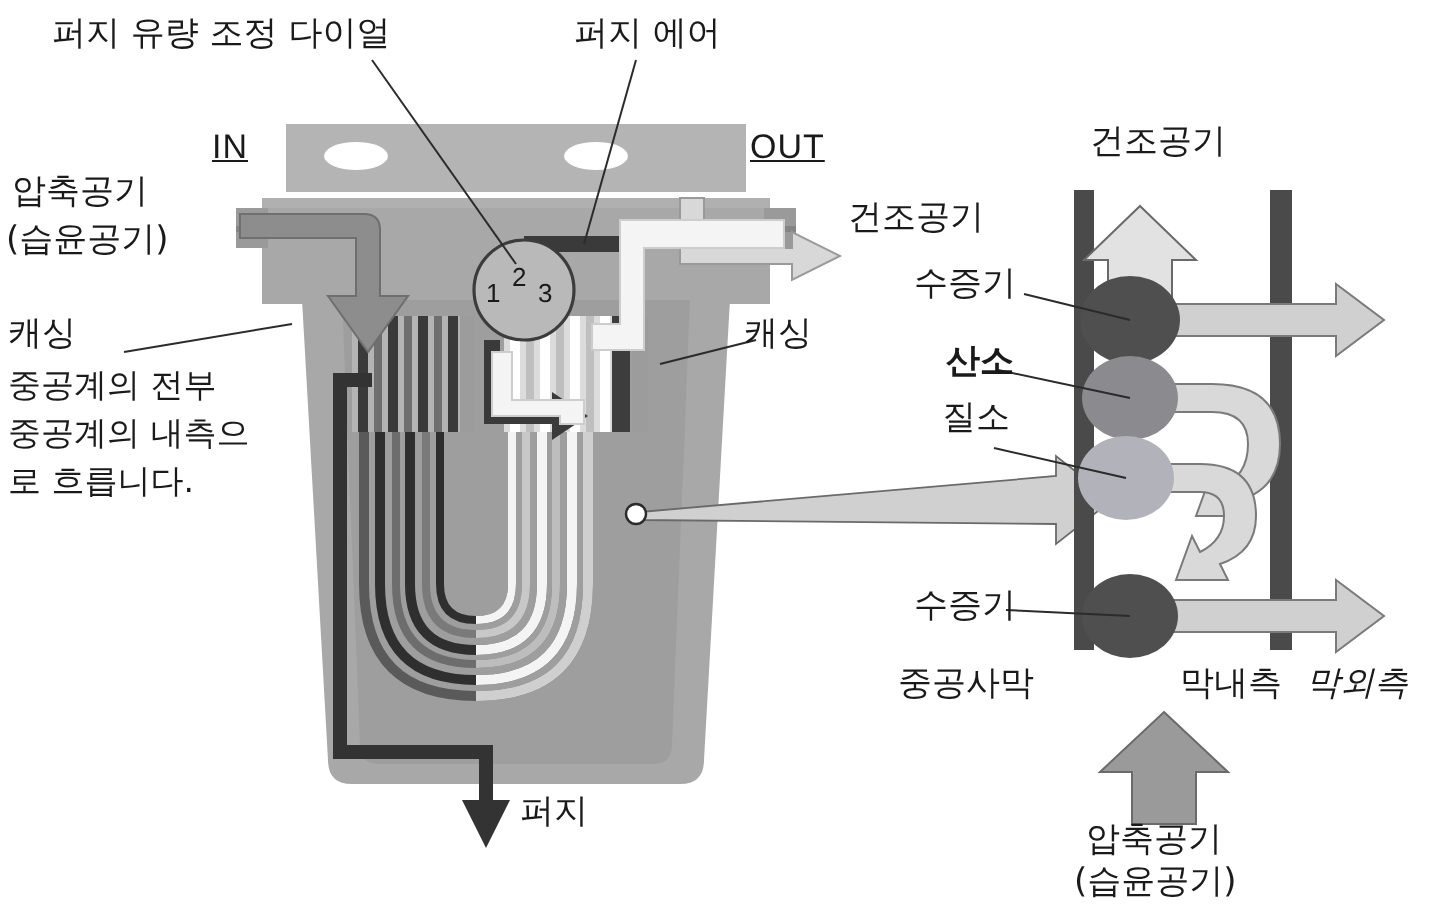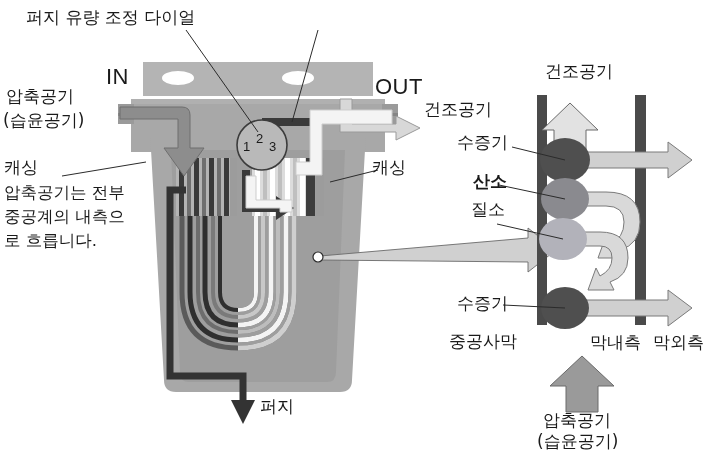--- a/index.html
+++ b/index.html
@@ -10,21 +10,21 @@
   }
   #stage{position:absolute;left:0;top:0;width:572px;height:456px;}
   svg#art{position:absolute;left:0;top:0;width:716px;height:456px;}
   .lbl{
     position:absolute;white-space:nowrap;line-height:1.16;
     font-family:"DejaVu Sans","Liberation Sans",sans-serif;
     color:#1a1a1a;letter-spacing:0px;
   }
   .k18{font-size:17px;}
   .k17{font-size:16.5px;}
-  .lat{font-family:"Liberation Sans","DejaVu Sans",sans-serif;font-size:22px;letter-spacing:0.5px;}
+  .lat{font-family:"Liberation Sans","DejaVu Sans",sans-serif;font-size:17px;letter-spacing:0.5px;text-decoration:underline;}
   .dialnum{font-family:"Liberation Sans",sans-serif;font-size:13px;}
 </style>
 </head>
 <body>
 
 <div id="stage">
 
 <svg id="art" viewBox="0 0 716 456">
   <defs>
     <clipPath id="casingClip">
@@ -210,32 +210,33 @@
   <g stroke="#2b2b2b" stroke-width="1" fill="none">
     <path d="M512 147 L565 160"></path>
     <path d="M499 185 L565 199"></path>
     <path d="M497 224 L563 239"></path>
     <path d="M503 305 L565 308"></path>
   </g>
 </svg>
 
 <div class="lbl k18" style="left:26px; top:8px;">퍼지 유량 조정 다이얼</div>
 
+<div class="lbl k18" style="left:287px; top:8px;">퍼지 에어</div>
 
 <div class="lbl lat" style="left:106px; top:64px;">IN</div>
 
-<div class="lbl lat" style="left:375px; top:64px;margin-top:10px;">OUT</div>
+<div class="lbl lat" style="left:375px; top:64px;">OUT</div>
 
 <div class="lbl k18" style="left:6px; top:87px;">압축공기</div>
 <div class="lbl k18" style="left:3px; top:111px;">(습윤공기)</div>
 
 <div class="lbl k18" style="left:424px; top:100px;">건조공기</div>
 
 <div class="lbl k18" style="left:4px; top:158px;">캐싱</div>
-<div class="lbl k17" style="left:4px; top:183px;">압축공기는 전부</div>
+<div class="lbl k17" style="left:4px; top:183px;">중공계의 전부</div>
 <div class="lbl k17" style="left:4px; top:207px;">중공계의 내측으</div>
 <div class="lbl k17" style="left:4px; top:231px;">로 흐릅니다.</div>
 
 <div class="lbl k18" style="left:372px; top:158px;">캐싱</div>
 
 <div class="lbl k18" style="left:260px; top:397px;">퍼지</div>
 
 <div class="lbl dialnum" style="left:243px; top:139px;">1</div>
 <div class="lbl dialnum" style="left:256px; top:131px;">2</div>
 <div class="lbl dialnum" style="left:269px; top:139px;">3</div>
@@ -243,22 +244,22 @@
 <div class="lbl k18" style="left:545px; top:62px;">건조공기</div>
 
 <div class="lbl k18" style="left:457px; top:133px;">수증기</div>
 
 <div class="lbl k18" style="left:473px; top:172px;font-weight:bold;">산소</div>
 
 <div class="lbl k18" style="left:471px; top:200px;">질소</div>
 
 <div class="lbl k18" style="left:457px; top:294px;">수증기</div>
 
-<div class="lbl k18" style="left:449px; top:333px;font-family:Liberation Mono, monospace;">중공사막</div>
+<div class="lbl k18" style="left:449px; top:333px;">중공사막</div>
 
 <div class="lbl k18" style="left:590px; top:333px;">막내측</div>
 
-<div class="lbl k18" style="left:653px; top:333px;">막외측</div>
+<div class="lbl k18" style="left:653px; top:333px;font-style:italic;">막외측</div>
 
 <div class="lbl k18" style="left:543px; top:411px;">압축공기</div>
 <div class="lbl k18" style="left:537px; top:432px;">(습윤공기)</div>
 
 </div>
 
 </body></html>

